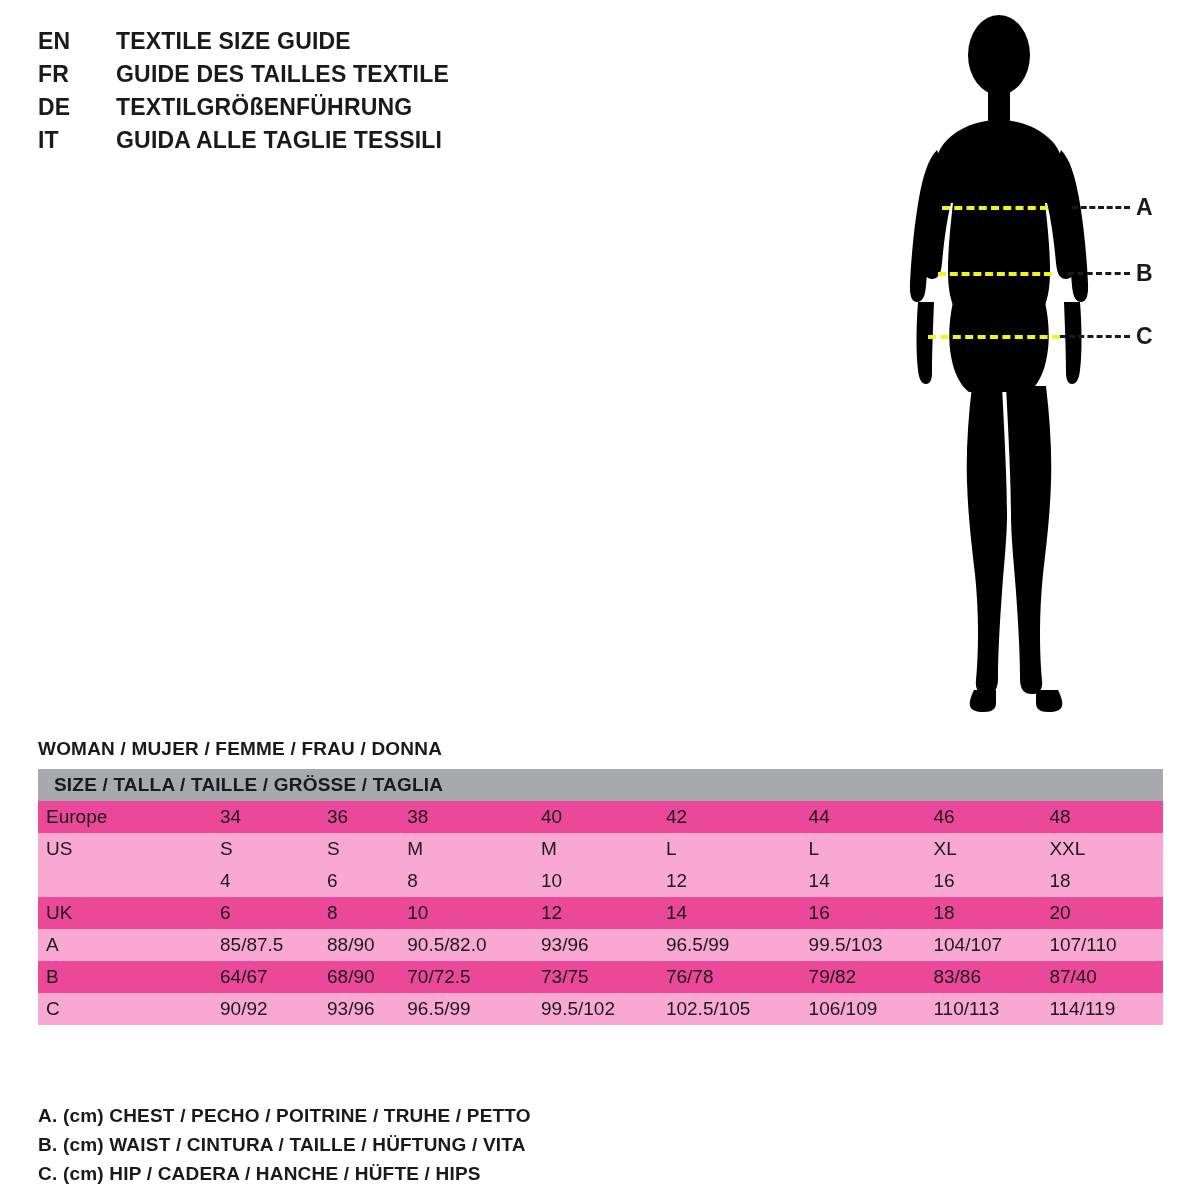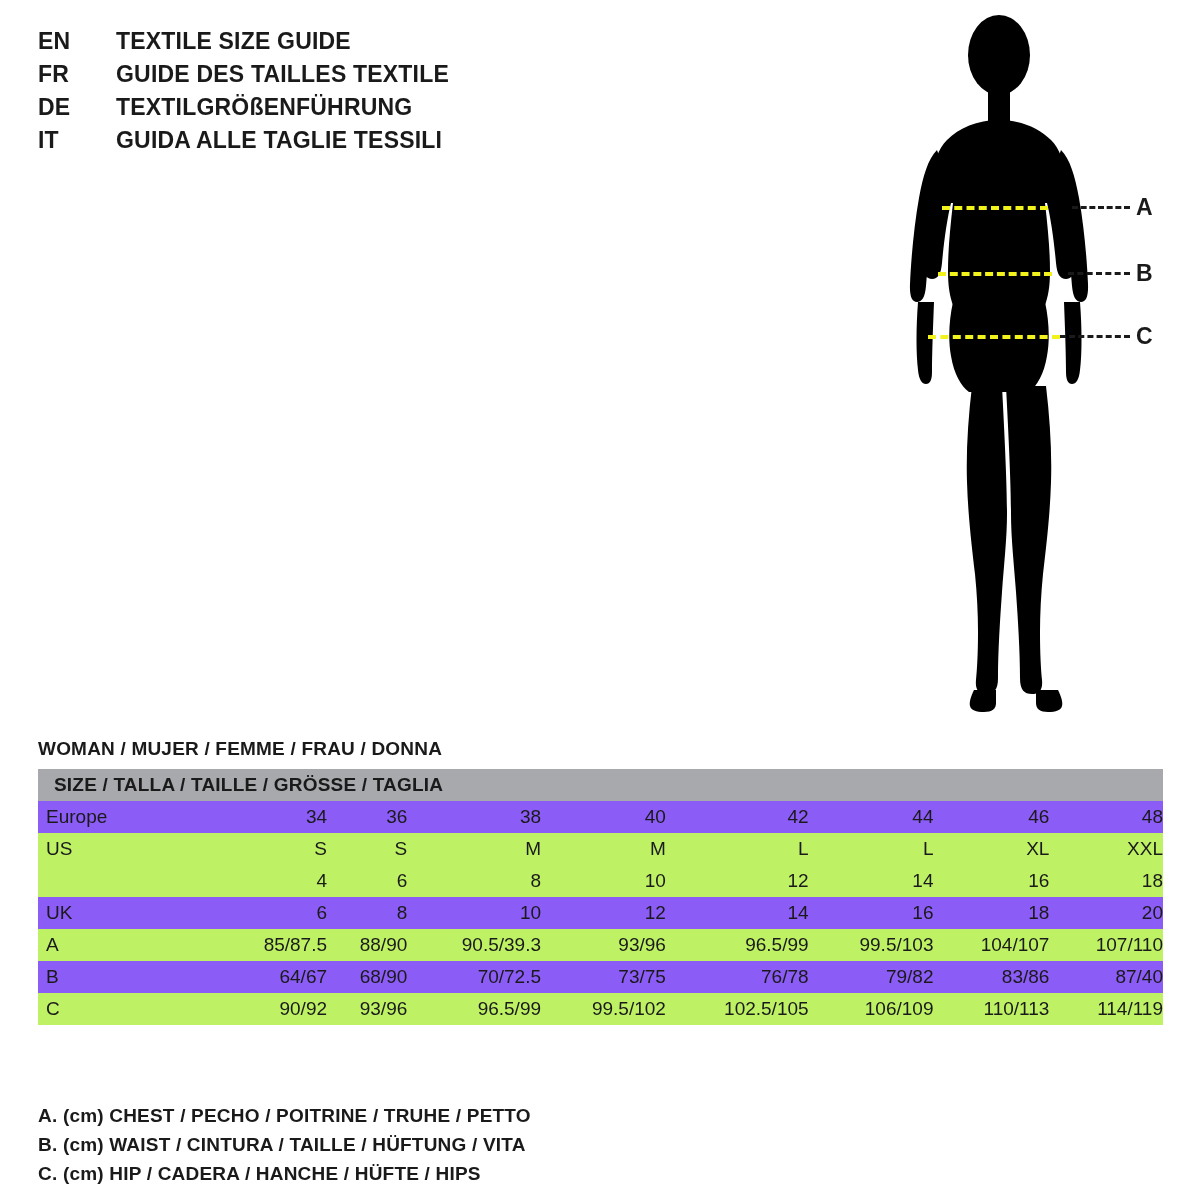--- a/index.html
+++ b/index.html
@@ -86,28 +86,28 @@
     color: #1a1a1a;
   }
   tr.header-row th {
     background: #a7a9ac;
     text-align: left;
     padding-left: 16px;
     font-weight: bold;
     font-size: 19px;
     letter-spacing: 0.2px;
   }
-  tr.shade td { background: #bef264; }
-  tr.plain td { background: #8b5cf6; }
+  tr.shade td { background: #f9a8d4; }
+  tr.plain td { background: #ec4899; }
   td.rowlabel {
     text-align: left;
     padding-left: 8px;
     width: 182px;
   }
-  td.val { text-align: right; }
+  td.val { text-align: left; }
 
   
   #footnotes {
     position: absolute;
     left: 38px;
     top: 1090px;
     width: 700px;
     margin-top: 16px;
   }
   .footnote {
@@ -290,21 +290,21 @@
         <td class="val">14</td>
         <td class="val">16</td>
         <td class="val">18</td>
         <td class="val">20</td>
       </tr>
 
       <tr class="shade">
         <td class="rowlabel">A</td>
         <td class="val">85/87.5</td>
         <td class="val">88/90</td>
-        <td class="val">90.5/39.3</td>
+        <td class="val">90.5/82.0</td>
         <td class="val">93/96</td>
         <td class="val">96.5/99</td>
         <td class="val">99.5/103</td>
         <td class="val">104/107</td>
         <td class="val">107/110</td>
       </tr>
 
       <tr class="plain">
         <td class="rowlabel">B</td>
         <td class="val">64/67</td>

